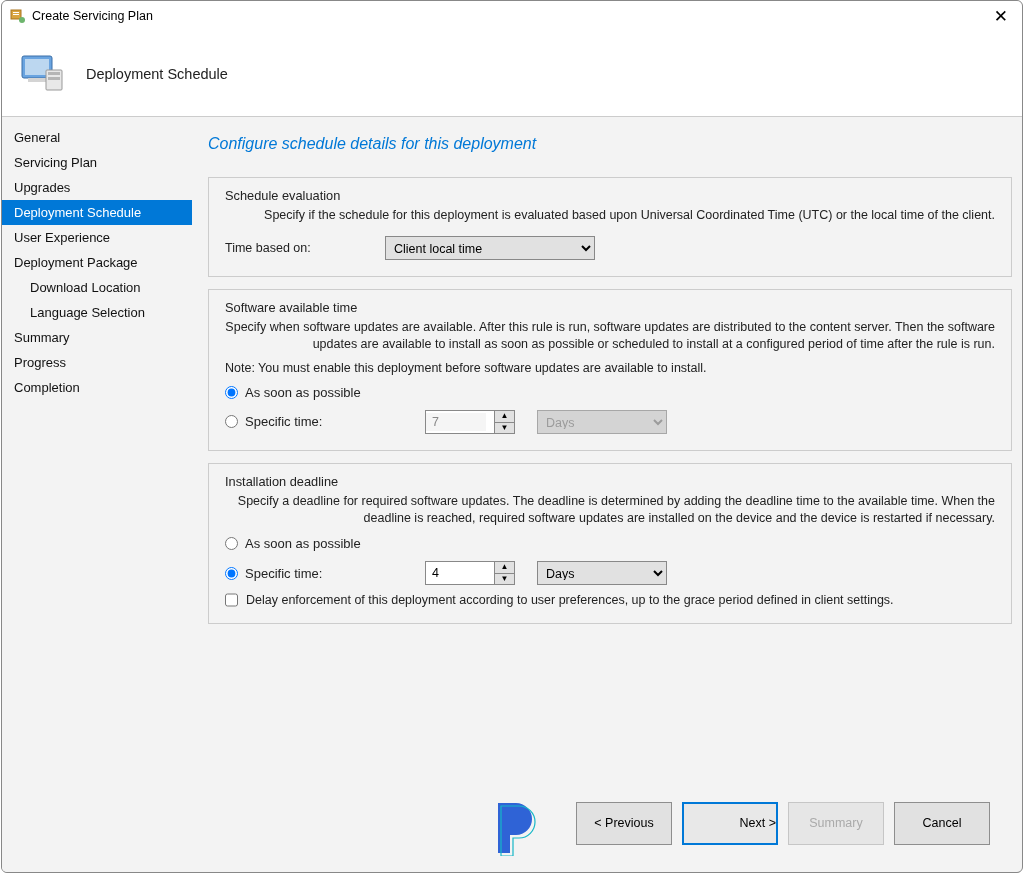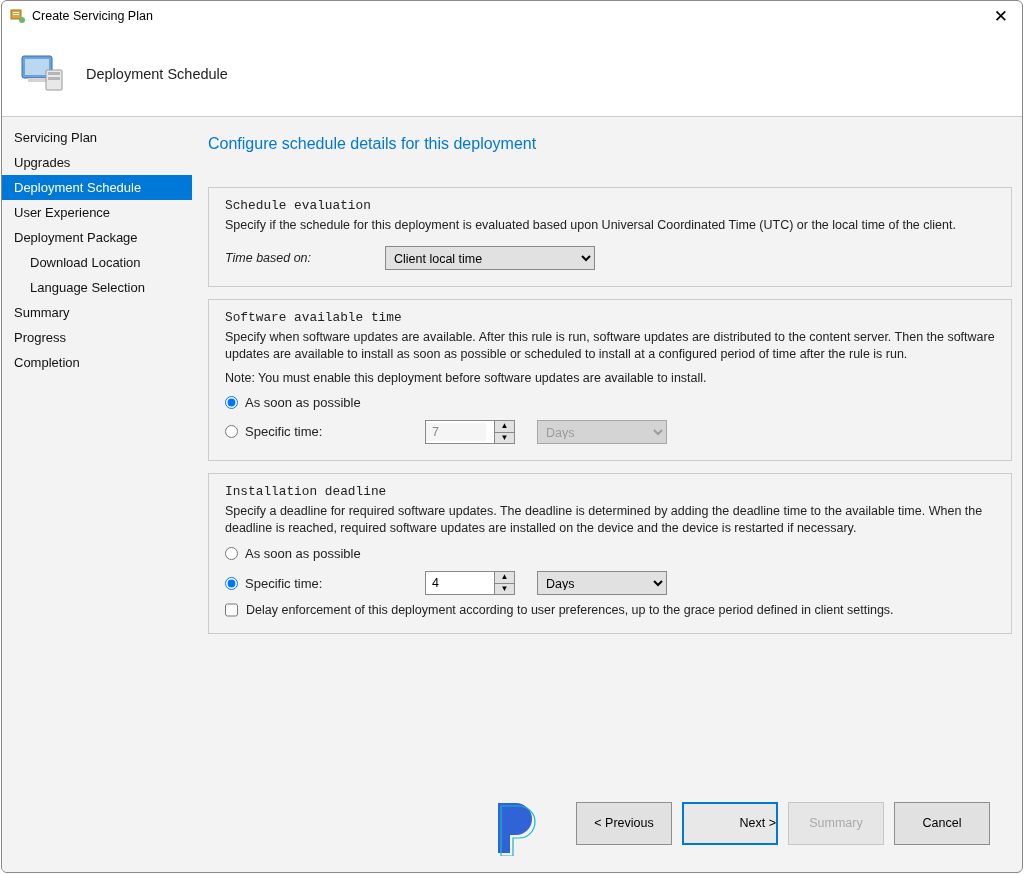--- a/index.html
+++ b/index.html
@@ -11,26 +11,26 @@
 .titlebar-close { font-size: 17px; color: #000; cursor: pointer; padding: 0 6px;}
 .header-band { height: 86px; background: #fff; border-bottom: 1px solid #ccc; display:flex; align-items:center; padding-left: 16px;}
 .header-icon { width: 48px; height: 48px; margin-right: 20px;}
 .header-title { font-size: 14.5px; color: #222;}
 .body-area { flex:1; display:flex; background:#f3f3f3;}
 .sidebar { width: 190px; background:#f3f3f3; padding-top: 8px;}
 .side-item { font-size: 13px; color:#111; padding:5px 12px 5px 12px; cursor: pointer;}
 .side-item.active { background:#0078d7; color:#fff;}
 .side-sub { padding-left: 28px;}
 .content { flex:1; padding: 18px 10px 18px 16px; display: flex; flex-direction: column;}
-.content-heading { color:#0078d7; font-size:16px; margin-bottom: 34px; font-weight: 400;}
+.content-heading { color:#0078d7; font-size:16px; margin-bottom: 24px; font-weight: 400; font-style: italic;}
 .groupbox { border:1px solid #ccc; background:#f3f3f3; padding: 10px 16px 16px 16px; margin-bottom: 12px;}
-.groupbox-title { font-size:12.8px; color:#222; margin-bottom:4px;font-family:Liberation Mono, monospace;}
-.groupbox-desc { font-size:12.5px; color:#222; line-height:1.35; margin-bottom:8px;}
+.groupbox-title { font-size:12.8px; color:#222; margin-bottom:4px;}
+.groupbox-desc { font-size:12.5px; color:#222; line-height:1.35; margin-bottom:8px;text-align:right;}
 .form-row { display:flex; align-items:center; margin-top:12px;}
-.form-label { font-size:12.5px; color:#222; width: 160px; font-style: italic;}
+.form-label { font-size:12.5px; color:#222; width: 160px;}
 .dropdown { width: 210px; height:24px; font-size:12.5px; background:#e1e1e1; border:1px solid #888; padding:4px 4px;}
 .dropdown[disabled]{color:#777; background:#c8c8c8;}
 .radio-row { display:flex; align-items:center; margin-top:10px;}
 .radio-row input[type=radio]{ margin-right:7px;}
 .radio-row label { font-size:13px; color:#222; width: 180px; display:inline-block;}
 .spinner { width:90px; height:24px; border:1px solid #888; background:#fff; display:inline-flex; align-items:center; margin-right:22px;}
 .spinner input{border:none; width:60px; padding:2px 6px; font-size:12.5px; outline:none;}
 .spinner input[disabled]{ background:#f5f5f5; color:#888;}
 .spinner-btns{display:flex; flex-direction:column; margin-left:auto;}
 .spinner-btn{width:20px; height:11px; border-left:1px solid #888; font-size:8px; line-height:9px; text-align:center; background:#e1e1e1; cursor:pointer;}
@@ -72,20 +72,21 @@
         <rect x="30" y="22" width="12" height="3" fill="#b5b5b5"></rect>
         <rect x="30" y="27" width="12" height="3" fill="#b5b5b5"></rect>
       </svg>
     </span>
     <span class="header-title">Deployment Schedule</span>
   </div>
 
   <div class="body-area">
 
     <div class="sidebar">
+      <div class="side-item">General</div>
       <div class="side-item">Servicing Plan</div>
       <div class="side-item">Upgrades</div>
       <div class="side-item active">Deployment Schedule</div>
       <div class="side-item">User Experience</div>
       <div class="side-item">Deployment Package</div>
       <div class="side-item side-sub">Download Location</div>
       <div class="side-item side-sub">Language Selection</div>
       <div class="side-item">Summary</div>
       <div class="side-item">Progress</div>
       <div class="side-item">Completion</div>

